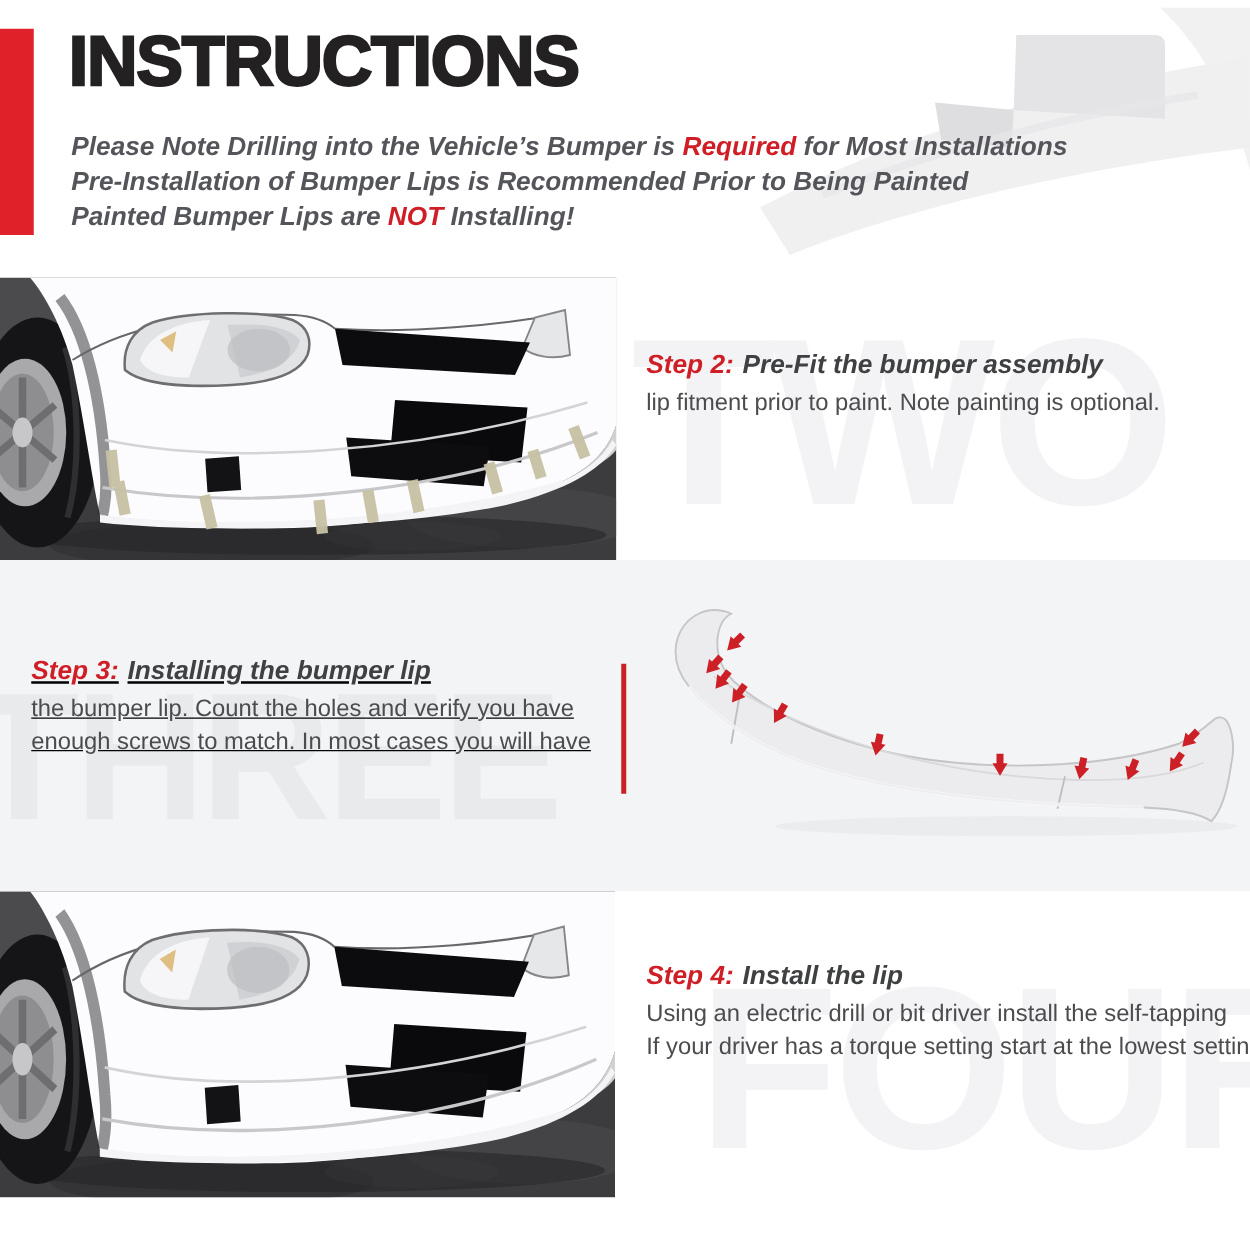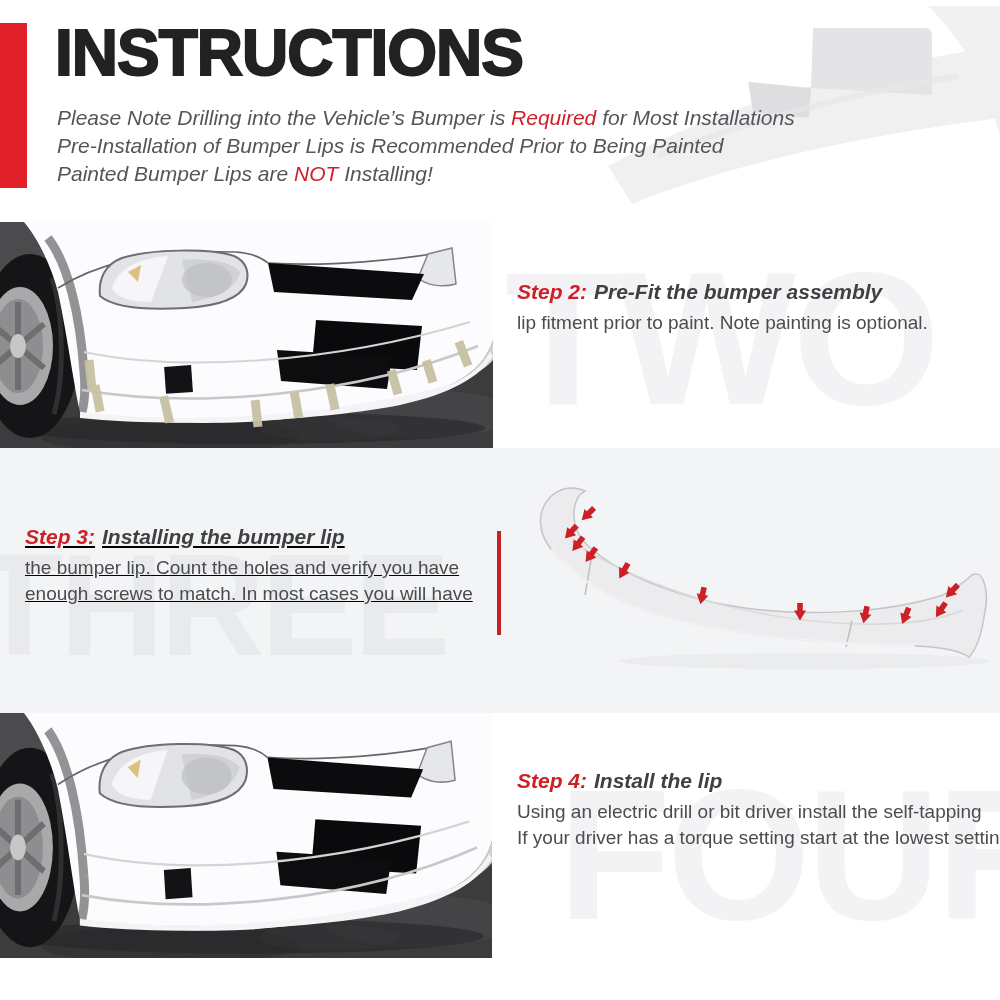--- a/index.html
+++ b/index.html
@@ -2,23 +2,23 @@
 <html><head>
 <meta charset="utf-8">
 <style>
   html,body{margin:0;padding:0;background:#fff;}
   .canvas{position:relative;width:1000px;height:1000px;background:#ffffff;overflow:hidden;
           font-family:"Liberation Sans",sans-serif;}
   .abs{position:absolute;}
 
   
   .redbar{left:0;top:23px;width:27px;height:165px;background:#e1212a;z-index:4;}
-  .title{left:55px;top:21px;font-size:64px;line-height:1;font-weight:bold;color:#232122;
+  .title{left:55px;top:21px;font-size:56px;line-height:1;font-weight:bold;color:#232122;
          letter-spacing:-1px;-webkit-text-stroke:2px #232122;z-index:4;white-space:nowrap;}
-  .notes{left:57px;top:104px;font-size:21px;line-height:28px;font-weight:normal;font-style:italic;
+  .notes{left:57px;top:104px;font-size:21px;line-height:28px;font-weight:bold;font-style:italic;
          color:#54555a;z-index:4;white-space:nowrap;}
   .notes .em{color:#cf1e26;}
 
   
   .grayband{left:0;top:448px;width:1000px;height:265px;background:#f3f4f5;z-index:0;}
 
   
   .wm{font-weight:bold;line-height:1;letter-spacing:-4px;z-index:1;white-space:nowrap;font-style:normal;}
   .wm-two{left:505px;top:243px;font-size:190px;color:#f3f3f5;}
   .wm-three{left:-25px;top:533px;font-size:145px;color:#e9eaec;}

